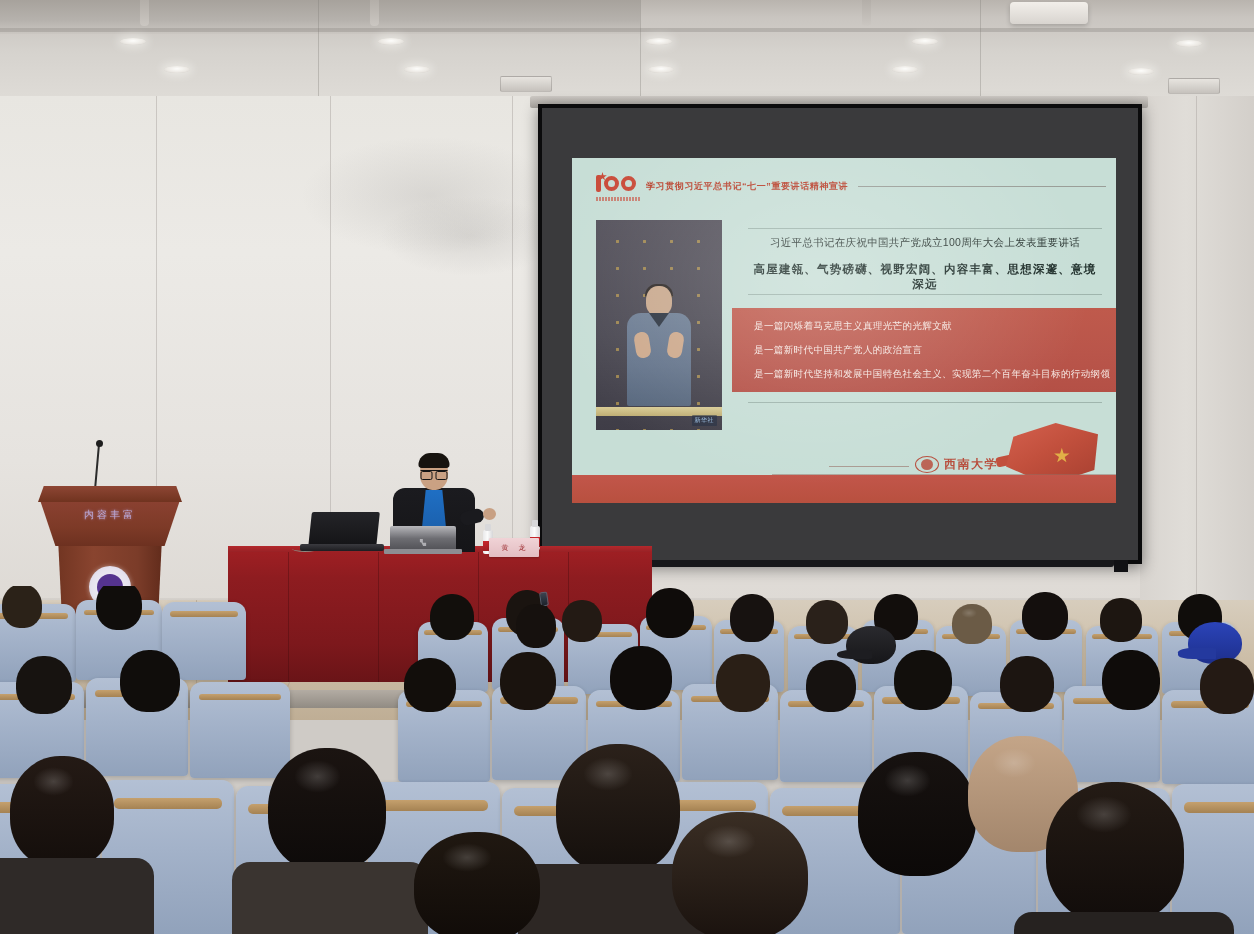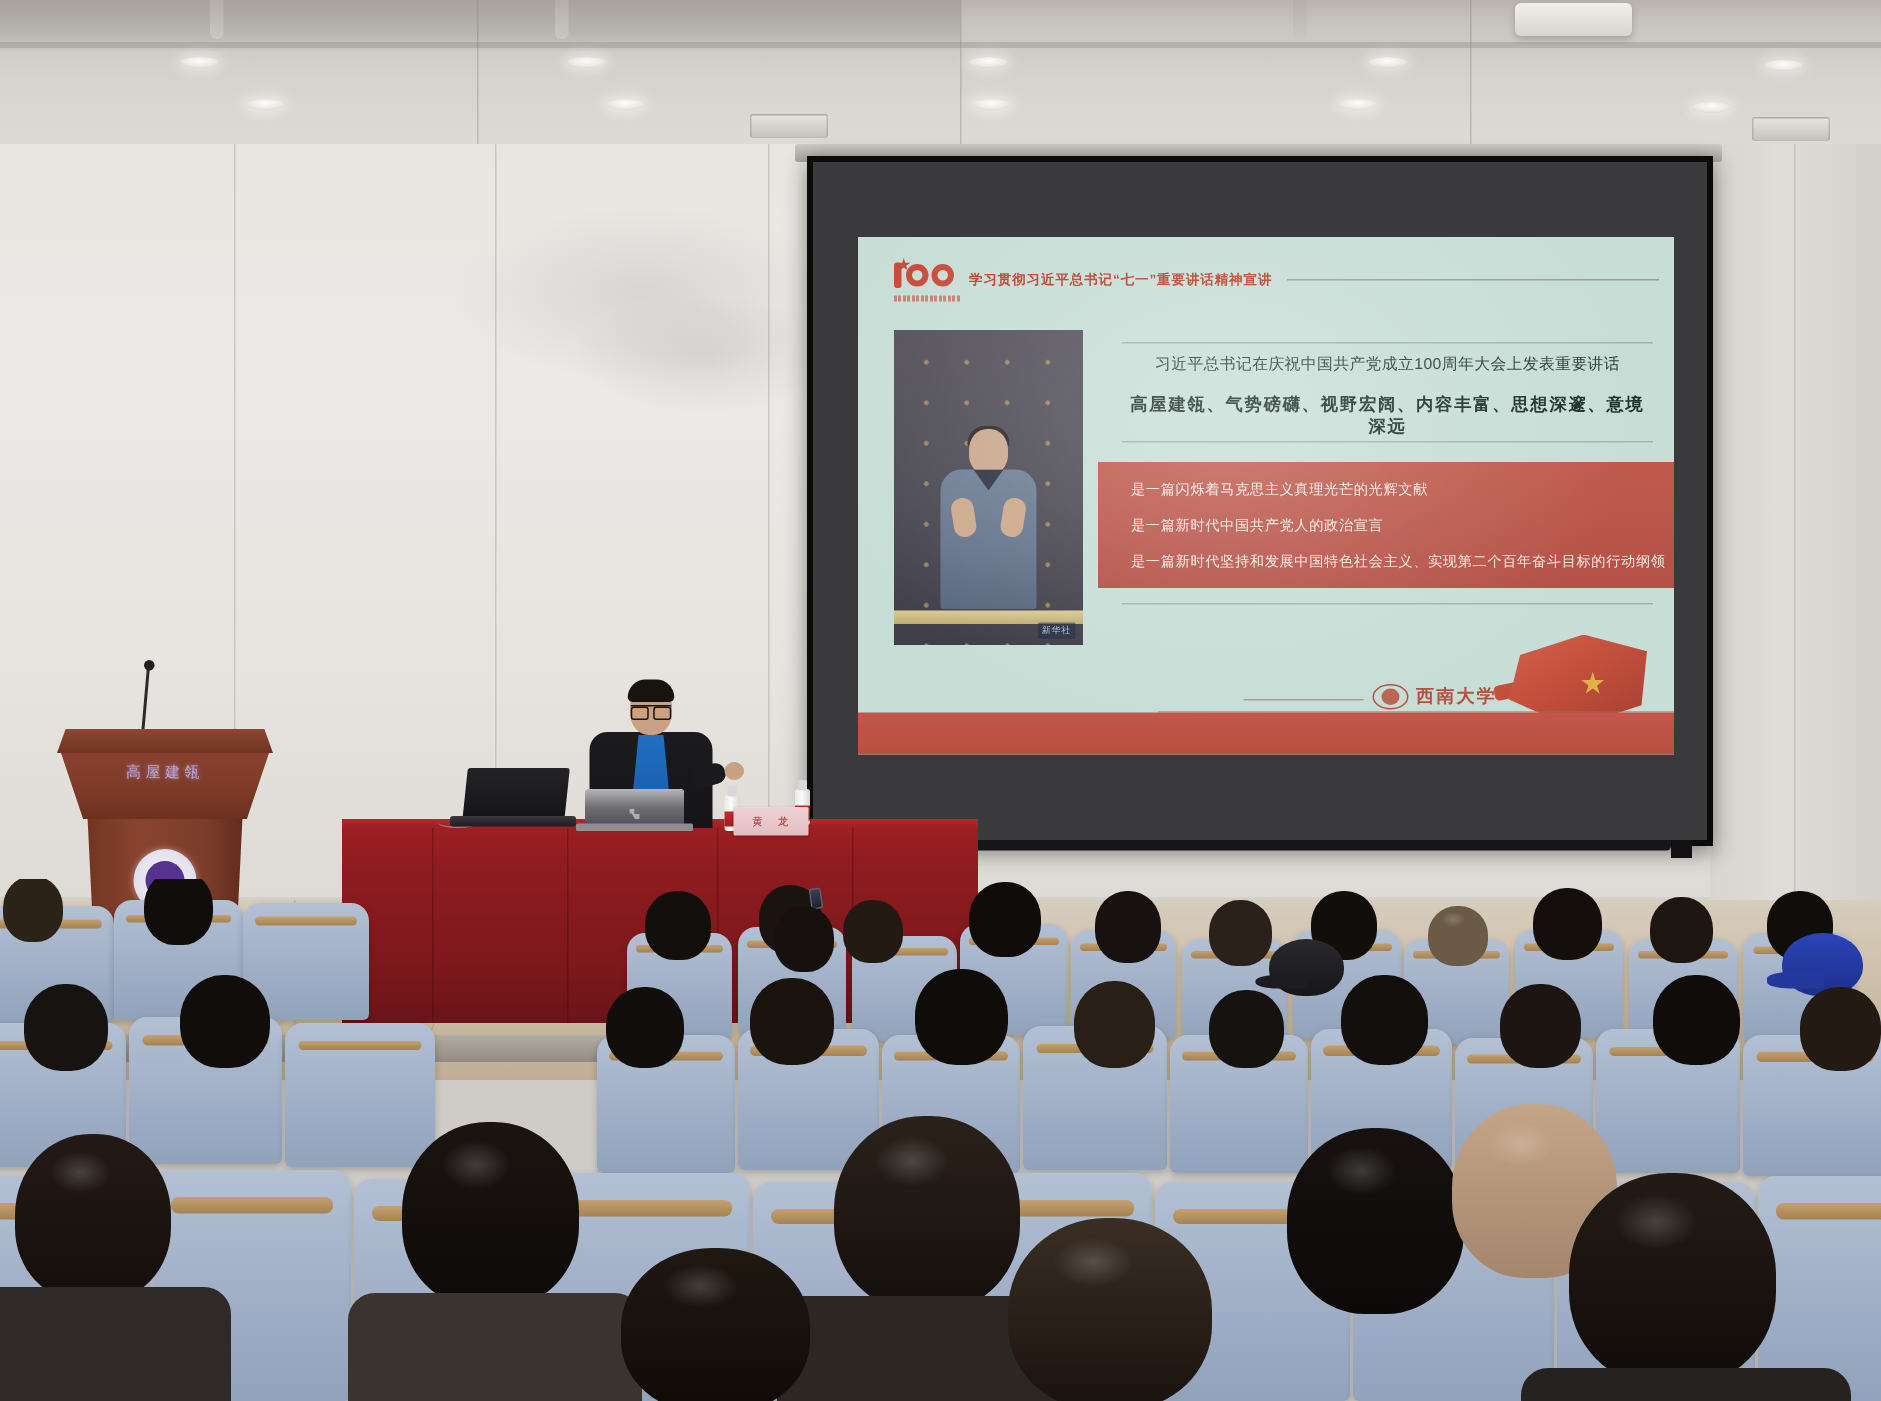--- a/index.html
+++ b/index.html
@@ -593,21 +593,21 @@
     <div class="stage-seam" style="left:300px;top:0;transform:rotate(22deg)"></div>
   </div>
   <div class="stage-edge"></div>
 
   <div class="mic"></div>
   <div class="mic-head"></div>
   <div class="podium">
     <div class="podium-body"></div>
     <div class="podium-slope"></div>
     <div class="podium-top"></div>
-    <div class="podium-text">高屋建瓴</div>
+    <div class="podium-text">内容丰富</div>
     <div class="podium-emblem">
       <span class="podium-emblem-in">
         <span class="podium-emblem-fig"></span>
       </span>
     </div>
   </div>
 
   <div class="table-top"></div>
   <div class="table-skirt">
     <div class="table-skirt-fold" style="left:60px"></div>

